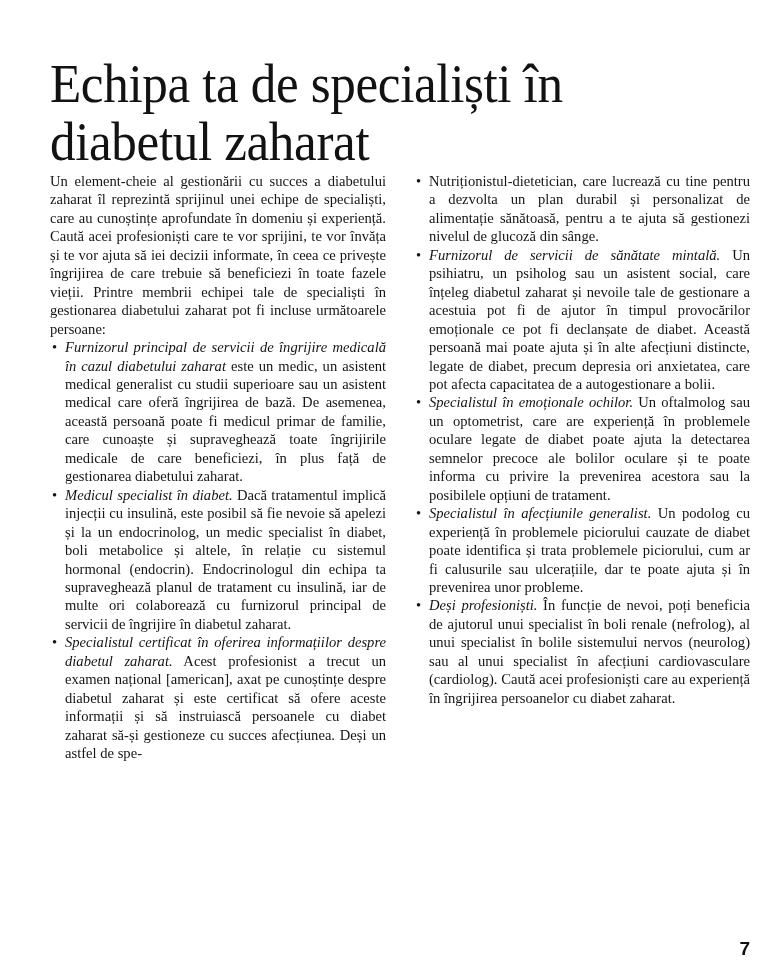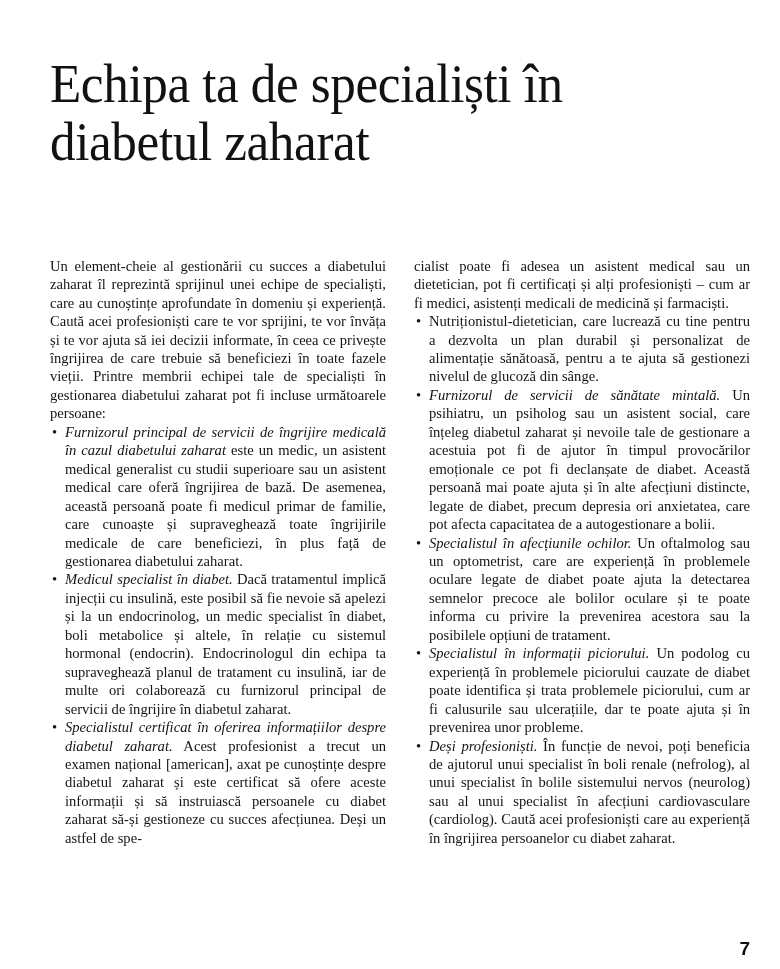--- a/index.html
+++ b/index.html
@@ -43,21 +43,21 @@
 
   
   .columns {
     position: absolute;
     left: 50px;
     top: 172px;
     width: 700px;
     height: 760px;
     display: flex;
     gap: 28px;
-    align-items: center;
+    align-items: flex-start;
   }
   .col {
     width: 336px;
     flex: 0 0 336px;
   }
 
   .para {
     margin: 0;
     font-size: 14.6px;
     line-height: 18.45px;
@@ -128,36 +128,35 @@
       </p>
 
       <p class="bullet">
         <span class="dot">•</span><span class="lead">Specialistul certificat în oferirea informațiilor despre diabetul zaharat.</span><span> Acest profesionist a trecut un examen național [american], axat pe cunoștințe despre diabetul zaharat și este certificat să ofere aceste informații și să instruiască persoanele cu diabet zaharat să-și gestioneze cu succes afecțiunea. Deși un astfel de spe-</span>
       </p>
 
     </div>
 
     <div class="col">
 
-      <p class="para">cialist poate fi adesea un asistent medical sau un dietetician, pot fi certificați și alți profesioniști – cum ar fi medici, asistenți medicali de medicină și farmaciști.</p>
 
       <p class="bullet">
         <span class="dot">•</span><span class="lead"></span><span>Nutriționistul-dietetician, care lucrează cu tine pentru a dezvolta un plan durabil și personalizat de alimentație sănătoasă, pentru a te ajuta să gestionezi nivelul de glucoză din sânge.</span>
       </p>
 
       <p class="bullet">
         <span class="dot">•</span><span class="lead">Furnizorul de servicii de sănătate mintală.</span><span> Un psihiatru, un psiholog sau un asistent social, care înțeleg diabetul zaharat și nevoile tale de gestionare a acestuia pot fi de ajutor în timpul provocărilor emoționale ce pot fi declanșate de diabet. Această persoană mai poate ajuta și în alte afecțiuni distincte, legate de diabet, precum depresia ori anxietatea, care pot afecta capacitatea de a autogestionare a bolii.</span>
       </p>
 
       <p class="bullet">
-        <span class="dot">•</span><span class="lead">Specialistul în afecțiunile ochilor.</span><span> Un oftalmolog sau un optometrist, care are experiență în problemele oculare legate de diabet poate ajuta la detectarea semnelor precoce ale bolilor oculare și te poate informa cu privire la prevenirea acestora sau la posibilele opțiuni de tratament.</span>
+        <span class="dot">•</span><span class="lead">Specialistul în emoționale ochilor.</span><span> Un oftalmolog sau un optometrist, care are experiență în problemele oculare legate de diabet poate ajuta la detectarea semnelor precoce ale bolilor oculare și te poate informa cu privire la prevenirea acestora sau la posibilele opțiuni de tratament.</span>
       </p>
 
       <p class="bullet">
-        <span class="dot">•</span><span class="lead">Specialistul în informații piciorului.</span><span> Un podolog cu experiență în problemele piciorului cauzate de diabet poate identifica și trata problemele piciorului, cum ar fi calusurile sau ulcerațiile, dar te poate ajuta și în prevenirea unor probleme.</span>
+        <span class="dot">•</span><span class="lead">Specialistul în afecțiunile generalist.</span><span> Un podolog cu experiență în problemele piciorului cauzate de diabet poate identifica și trata problemele piciorului, cum ar fi calusurile sau ulcerațiile, dar te poate ajuta și în prevenirea unor probleme.</span>
       </p>
 
       <p class="bullet">
         <span class="dot">•</span><span class="lead">Deși profesioniști.</span><span> În funcție de nevoi, poți beneficia de ajutorul unui specialist în boli renale (nefrolog), al unui specialist în bolile sistemului nervos (neurolog) sau al unui specialist în afecțiuni cardiovasculare (cardiolog). Caută acei profesioniști care au experiență în îngrijirea persoanelor cu diabet zaharat.</span>
       </p>
 
     </div>
 
   </div>
 

